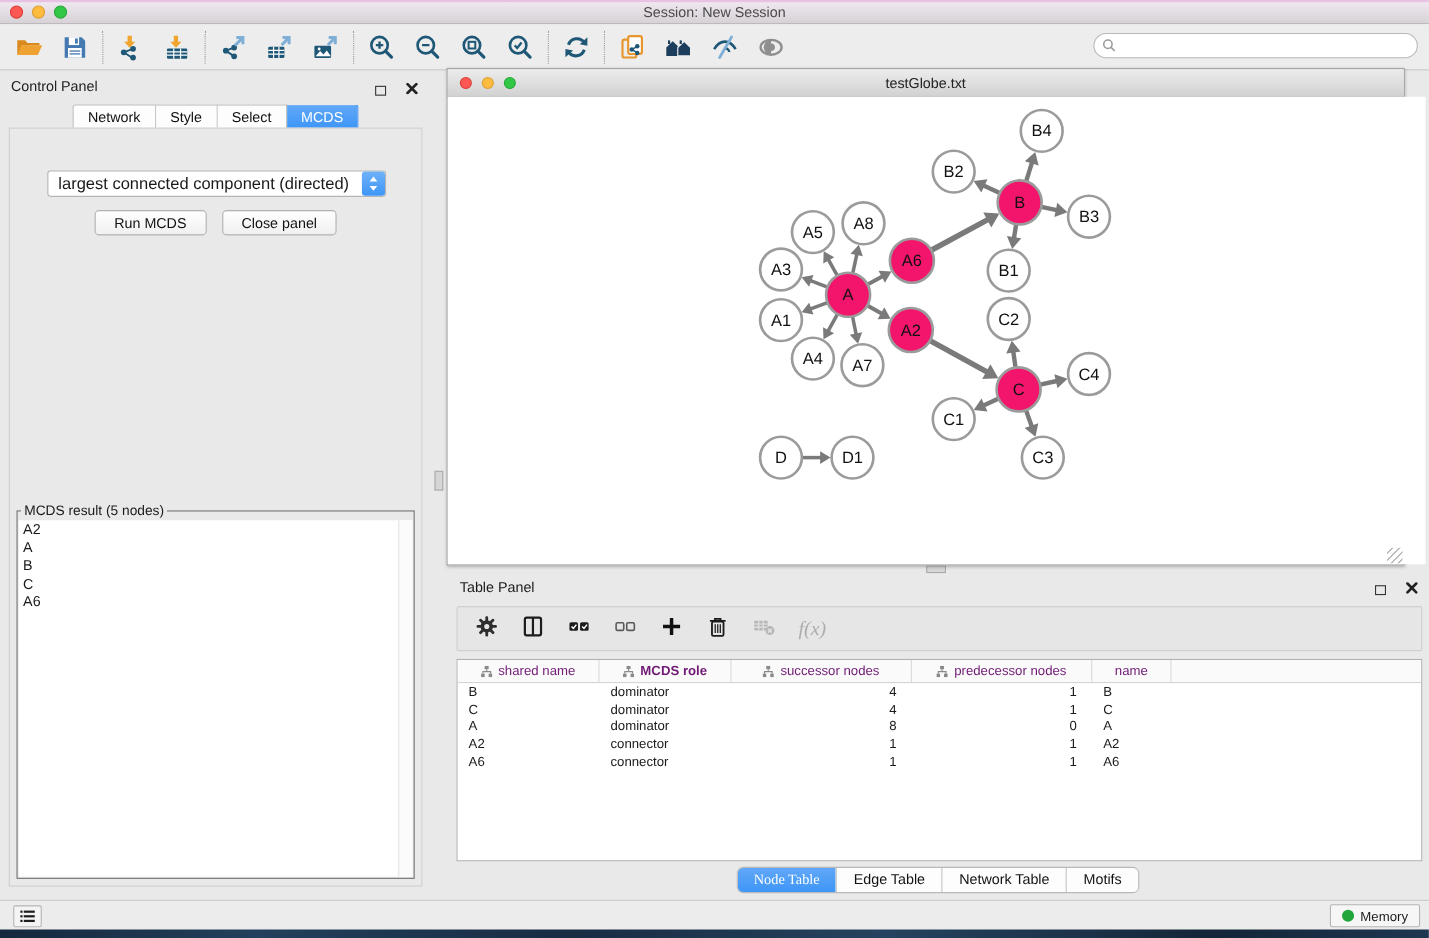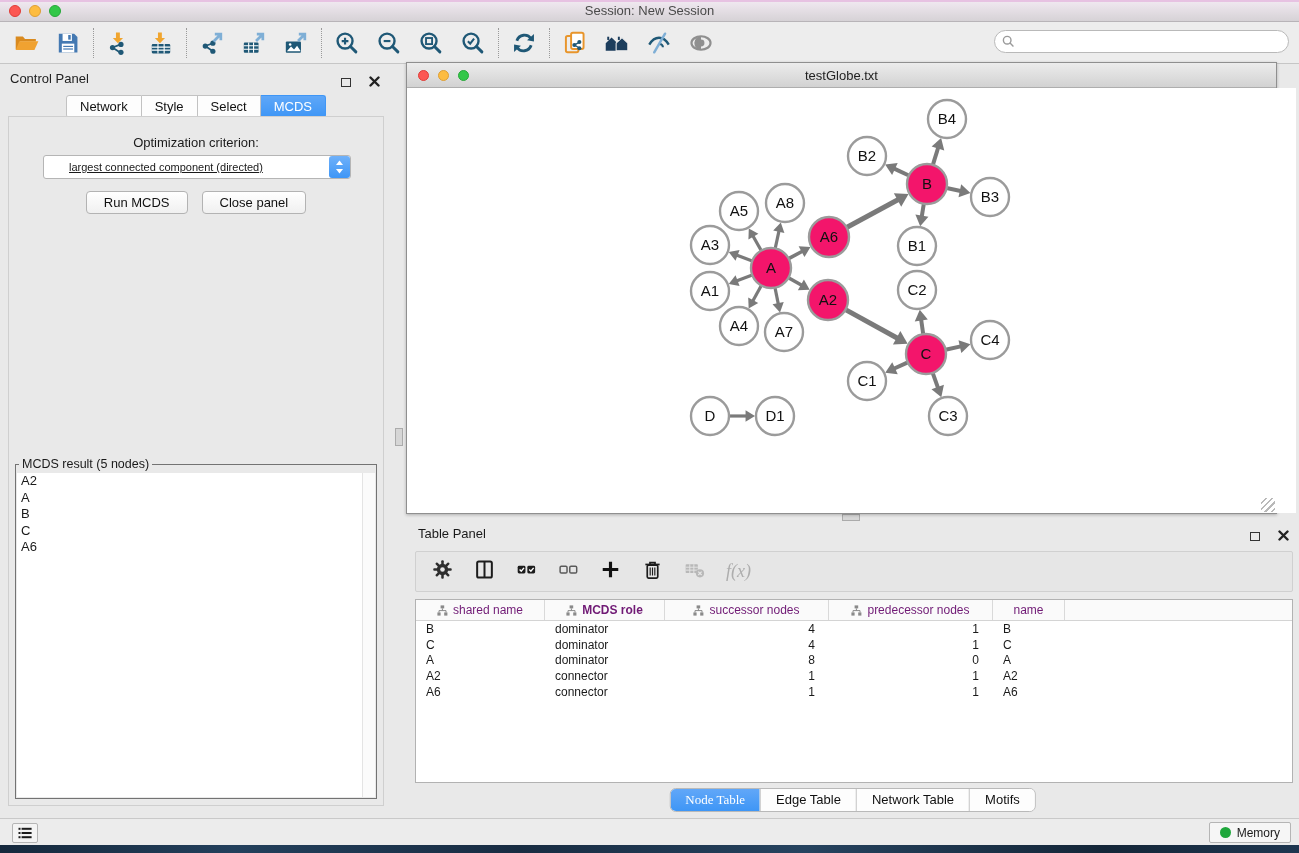--- a/index.html
+++ b/index.html
@@ -38,21 +38,21 @@
   .icon-x svg { width:11px; height:11px; }
   .cp-ctls { right:12px; top:9px; }
   .tabs-row { top:31px; left:50%; transform:translateX(-50%); display:flex; }
   .tab { font-size:13px; padding:3px 13px; background:#FDFDFD; border:1px solid #c2c2c2; border-left:none; color:#111; }
   .tab:first-child { border-left:1px solid #c2c2c2; border-radius:3px 0 0 3px; }
   .tab:last-child { border-radius:0 3px 3px 0; }
   .tab.active { background:linear-gradient(#5FA7F8,#3E96F6); color:#fff; border-color:#3E96F6; }
   .panel-box { left:8px; top:52px; width:376px; height:690px; border:1px solid #cfcfcf; background:#E9E9E9; }
   .opt-label { top:18px; width:100%; text-align:center; font-size:13px; }
   .combo { left:34px; top:38px; width:308px; height:24px; background:#fff; border:1px solid #b5b5b5; border-radius:3px; display:flex; align-items:center; }
-  .combo-text { flex:1; font-size:11px; padding-left:25px; white-space:nowrap;text-decoration:underline; }
+  .combo-text { flex:1; font-size:15px; padding-left:9px; white-space:nowrap; }
   .combo-spin { width:21px; height:22px; margin:0; background:linear-gradient(#6FB1FA,#3E96F6); border-radius:3px; display:flex; flex-direction:column; align-items:center; justify-content:center; gap:2px; }
   .combo-spin svg { width:9px; height:6px; }
   .btn-row { top:74px; width:100%; display:flex; justify-content:center; gap:14px; }
   .push-btn { font-size:13px; padding:3px 17px; background:linear-gradient(#ffffff,#f0f0f0); border:1px solid #b3b3b3; border-radius:4px; color:#111; }
   fieldset.result { position:absolute; left:6px; top:340px; width:362px; height:342px; border:1px solid #737373; padding:0; }
   fieldset.result legend { font-size:12.5px; margin-left:3px; padding:0 3px; }
   .result-list { position:absolute; left:1px; right:1px; top:2px; bottom:1px; background:#fff; overflow:hidden; }
   .result-scroll { position:absolute; right:0; top:0; bottom:0; width:13px; background:#fbfbfb; border-left:1px solid #e4e4e4; }
   .result-item { font-size:13px; line-height:16.5px; padding-left:4px; }
 
@@ -285,21 +285,20 @@
         </svg>
     </span>
   </div>
   <div class="abs tabs-row">
       <div class="tab">Network</div>
       <div class="tab">Style</div>
       <div class="tab">Select</div>
       <div class="tab active">MCDS</div>
     </div>
   <div class="abs panel-box">
-    <div class="abs opt-label">Optimization criterion:</div>
     <div class="abs combo">
       <div class="combo-text">largest connected component (directed)</div>
       <div class="combo-spin">
         <svg viewBox="0 0 9 6">
             <path d="M4.5 0.5L8 5H1z" fill="#fff"></path>
           </svg>
         <svg viewBox="0 0 9 6">
             <path d="M4.5 5.5L1 1h7z" fill="#fff"></path>
           </svg>
       </div>

